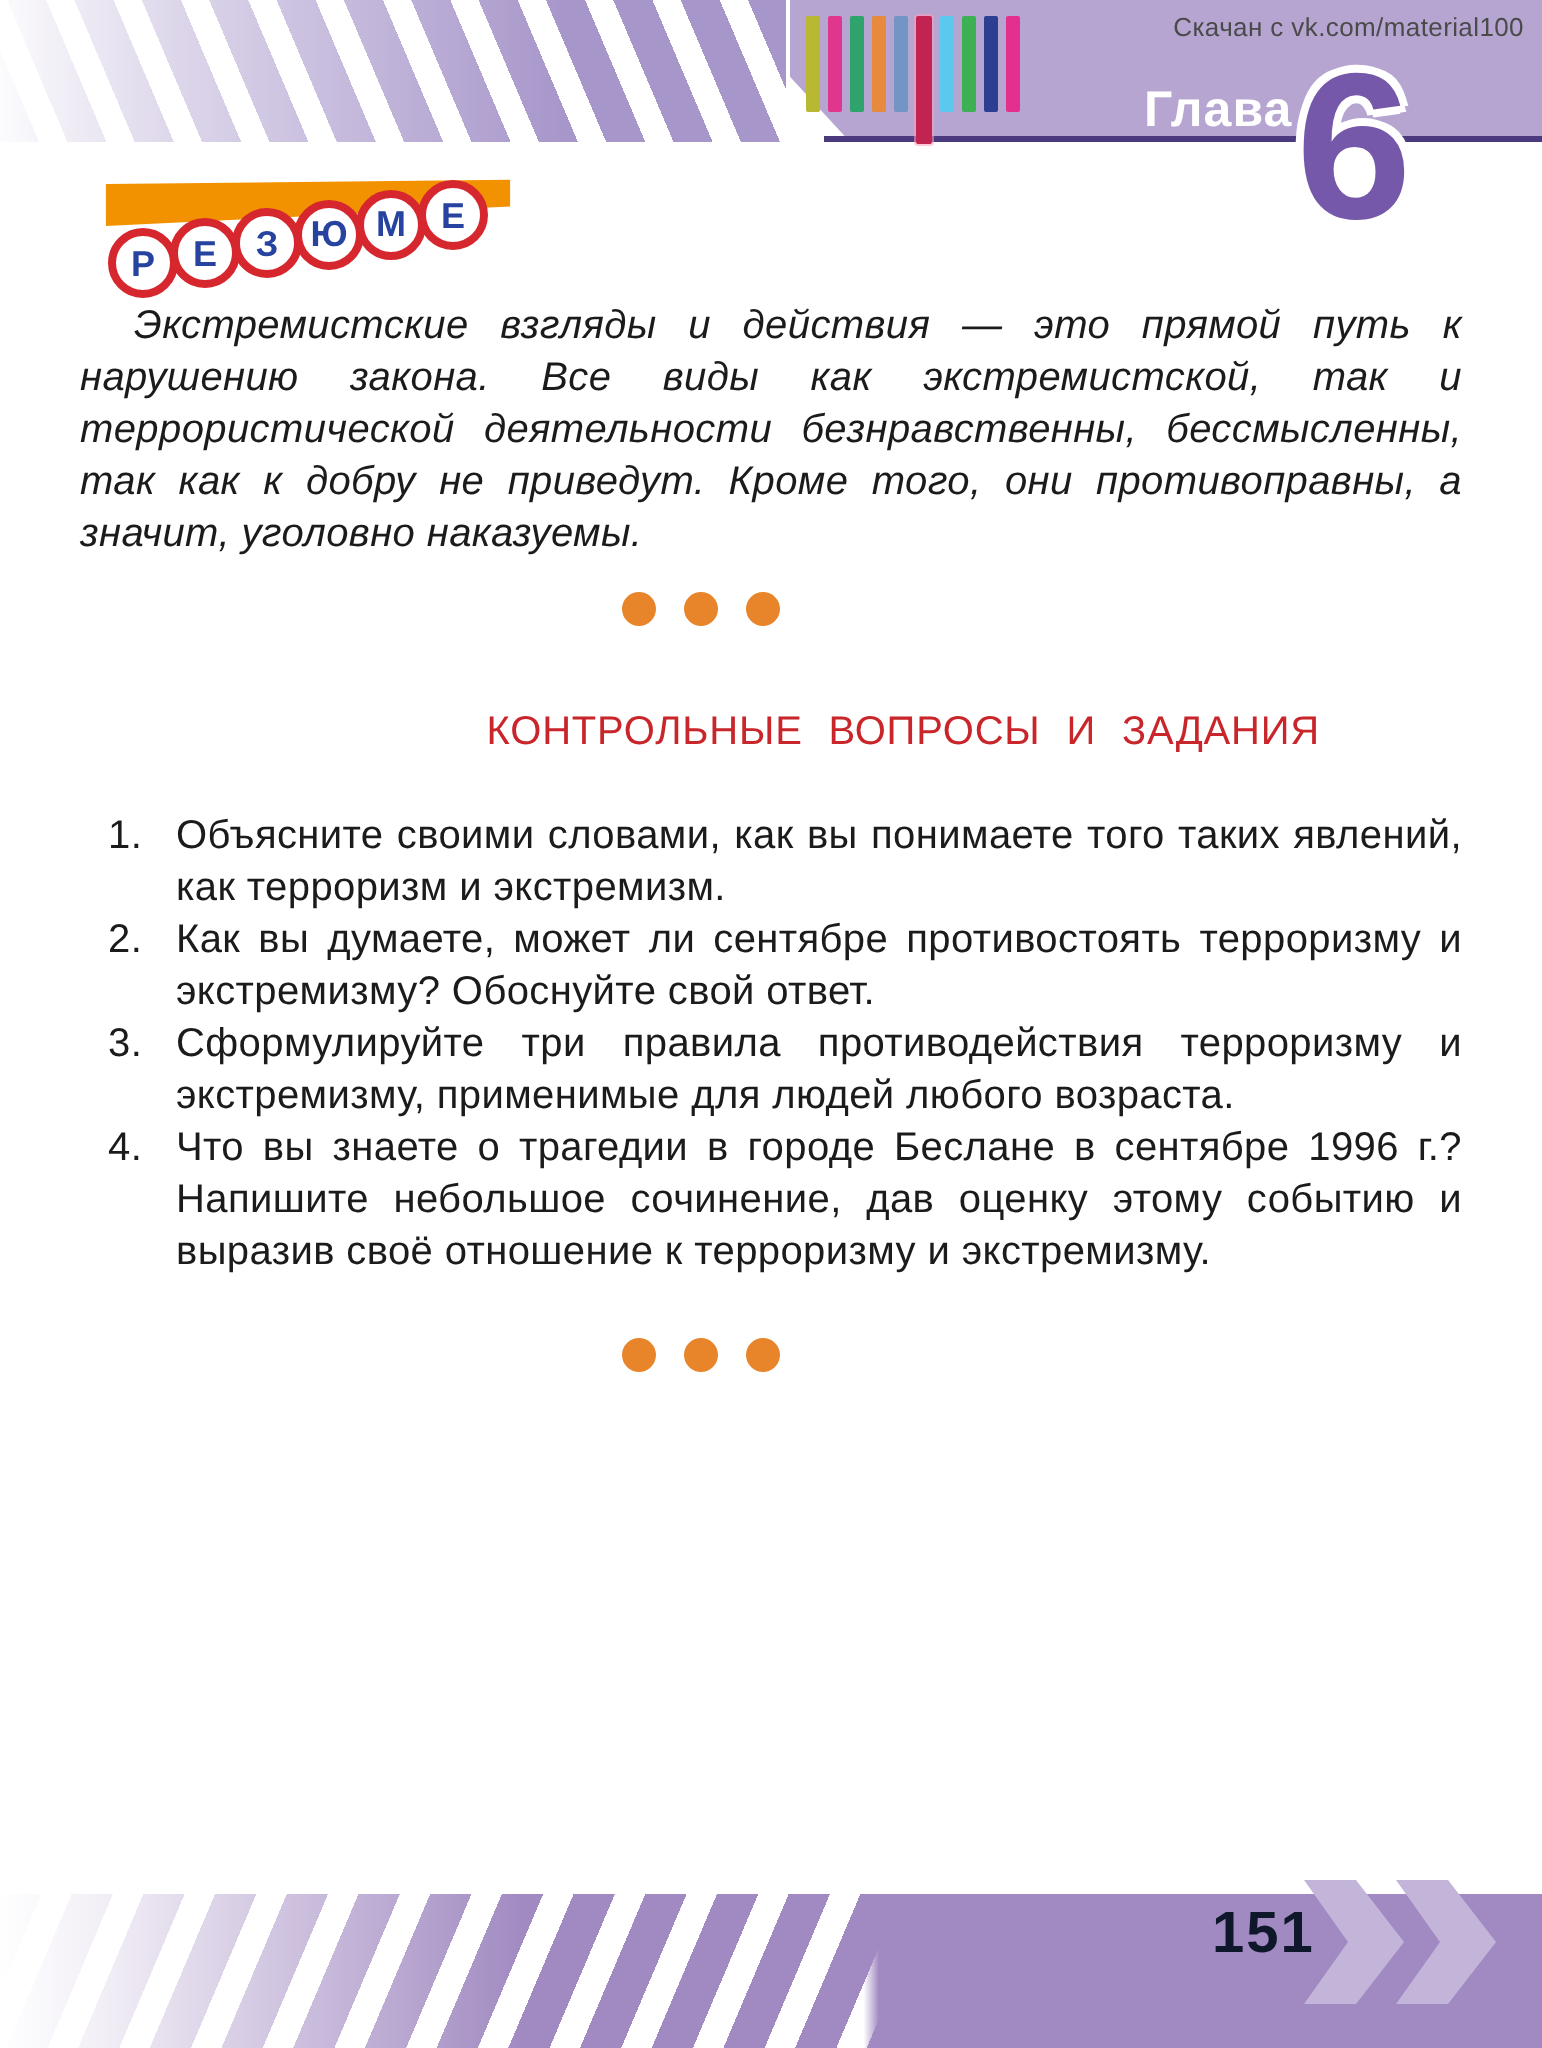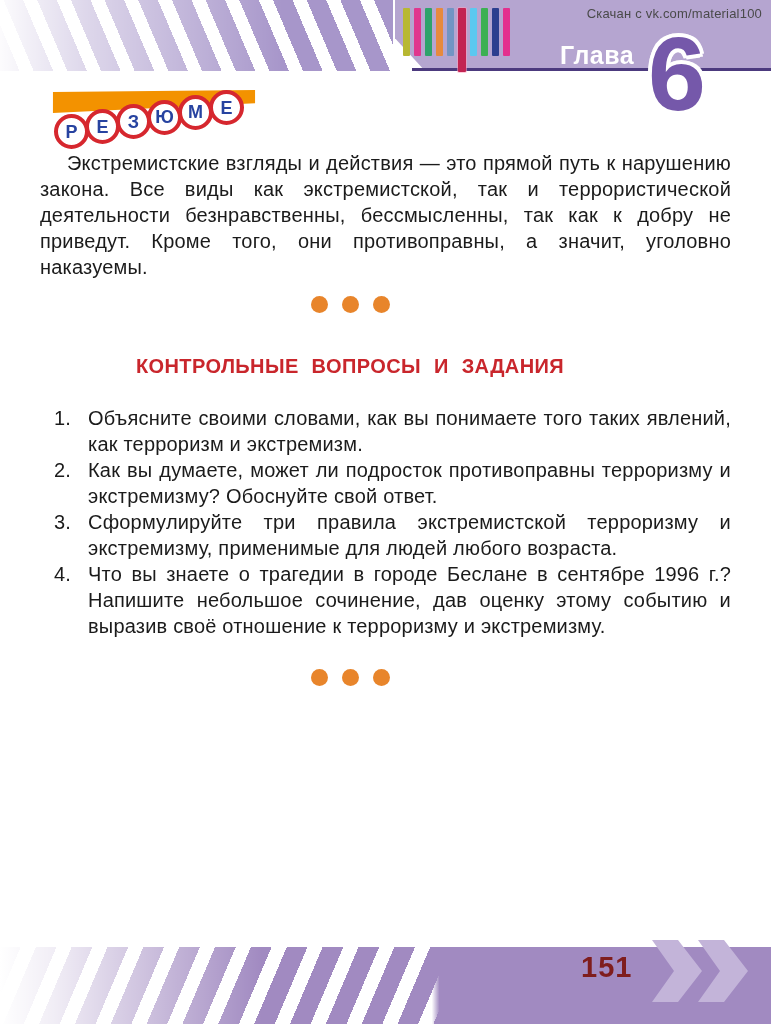--- a/index.html
+++ b/index.html
@@ -18,65 +18,65 @@
   .banner{
     position:absolute;left:395px;top:0;width:376px;height:71px;
     background:var(--banner);
     clip-path:polygon(0 0,100% 0,100% 100%,8% 100%,0 54%);
   }
   .banner-line{position:absolute;left:412px;top:68px;right:0;height:3px;background:var(--banner-line);}
   .source-note{position:absolute;top:6px;right:9px;font-size:13px;color:#4a4a4a;letter-spacing:.2px;}
   .barcode{position:absolute;left:403px;top:8px;display:flex;align-items:flex-start;gap:4px;}
   .barcode .bar{width:7px;height:48px;border-radius:1px;}
   .barcode .bar.tall{width:8px;height:64px;box-shadow:0 0 0 1px rgba(255,160,190,.55);}
-  .chapter-label{position:absolute;left:560px;top:41px;font-size:25px;font-weight:bold;color:#ffffff;letter-spacing:.5px;}
+  .chapter-label{position:absolute;left:572px;top:41px;font-size:25px;font-weight:bold;color:#ffffff;letter-spacing:.5px;}
   .chapter-number{
     position:absolute;left:648px;top:22px;font-size:104px;line-height:1;font-weight:bold;color:var(--num);
     text-shadow:4px 0 0 #fff,-4px 0 0 #fff,0 4px 0 #fff,0 -4px 0 #fff,
                 3px 3px 0 #fff,-3px 3px 0 #fff,3px -3px 0 #fff,-3px -3px 0 #fff;
   }
 
   
   .resume-logo{position:absolute;left:45px;top:85px;width:215px;height:70px;}
   .resume-wedge{
     position:absolute;inset:0;background:var(--wedge);
     clip-path:polygon(3.7% 10%,97.7% 7%,97.7% 26%,3.7% 40%);
   }
   .rl-circle{
     position:absolute;width:27px;height:27px;border:4px solid var(--ring);border-radius:50%;
     background:#fff;color:var(--letter);font-weight:bold;font-size:18px;
     display:flex;align-items:center;justify-content:center;line-height:1;
   }
 
   
   .content{position:absolute;left:40px;top:150px;width:691px;font-size:20px;line-height:26px;letter-spacing:.2px;}
-  .content p{margin:0;text-align:justify;text-indent:27px;}
+  .content p{margin:0;text-align:justify;text-indent:27px;font-style:italic;}
   .dots{display:flex;justify-content:center;gap:14px;width:620px;}
   .dots .dot{width:17px;height:17px;border-radius:50%;background:var(--dot);}
   .dots.first{margin-top:16px;}
   .dots.second{margin-top:30px;}
   .q-title{
-    margin-top:40px;width:620px;text-align:center;font-size:20px;font-weight:bold;
+    margin-top:40px;width:620px;text-align:right;font-size:20px;font-weight:normal;
     color:var(--title-red);letter-spacing:.4px;word-spacing:7px;
   }
   ol.q-list{list-style:none;margin:26px 0 0 0;padding:0;counter-reset:q;}
   ol.q-list li{
     counter-increment:q;position:relative;padding-left:48px;text-align:justify;margin:0;
   }
   ol.q-list li::before{content:counter(q) ".";position:absolute;left:14px;top:0;}
 
   
   .footer-band{
     position:absolute;left:0;top:947px;width:771px;height:77px;
     background-image:
       linear-gradient(to right,#ffffff 0,rgba(255,255,255,.85) 7%,rgba(255,255,255,0) 34%),
       linear-gradient(to right,rgba(167,143,197,0) 0 56%,var(--band) 57%),
       repeating-linear-gradient(113deg,var(--band) 0 19px,#ffffff 19px 33px);
   }
-  .page-number{position:absolute;left:581px;top:951px;font-size:29px;font-weight:bold;color:#7f1d1d;letter-spacing:1px;}
+  .page-number{position:absolute;left:606px;top:951px;font-size:29px;font-weight:bold;color:#0f172a;letter-spacing:1px;}
   .chevron{
     position:absolute;top:940px;width:50px;height:62px;background:var(--chevron);
     clip-path:polygon(0 0,52% 0,100% 50%,52% 100%,0 100%,44% 50%);
   }
   .chevron.c1{left:652px;}
   .chevron.c2{left:698px;}
 </style>
 </head>
 <body>
 
@@ -117,22 +117,22 @@
     <div class="dots first">
       <span class="dot"></span>
       <span class="dot"></span>
       <span class="dot"></span>
     </div>
 
     <div class="q-title">КОНТРОЛЬНЫЕ ВОПРОСЫ И ЗАДАНИЯ</div>
 
     <ol class="q-list">
         <li>Объясните своими словами, как вы понимаете того таких явлений, как терроризм и экстремизм.</li>
-        <li>Как вы думаете, может ли подросток противоправны терроризму и экстремизму? Обоснуйте свой ответ.</li>
-        <li>Сформулируйте три правила экстремистской терроризму и экстремизму, применимые для людей любого возраста.</li>
+        <li>Как вы думаете, может ли сентябре противостоять терроризму и экстремизму? Обоснуйте свой ответ.</li>
+        <li>Сформулируйте три правила противодействия терроризму и экстремизму, применимые для людей любого возраста.</li>
         <li>Что вы знаете о трагедии в городе Беслане в сентябре 1996 г.? Напишите небольшое сочинение, дав оценку этому событию и выразив своё отношение к терроризму и экстремизму.</li>
       </ol>
 
     <div class="dots second">
       <span class="dot"></span>
       <span class="dot"></span>
       <span class="dot"></span>
     </div>
   </div>
 

